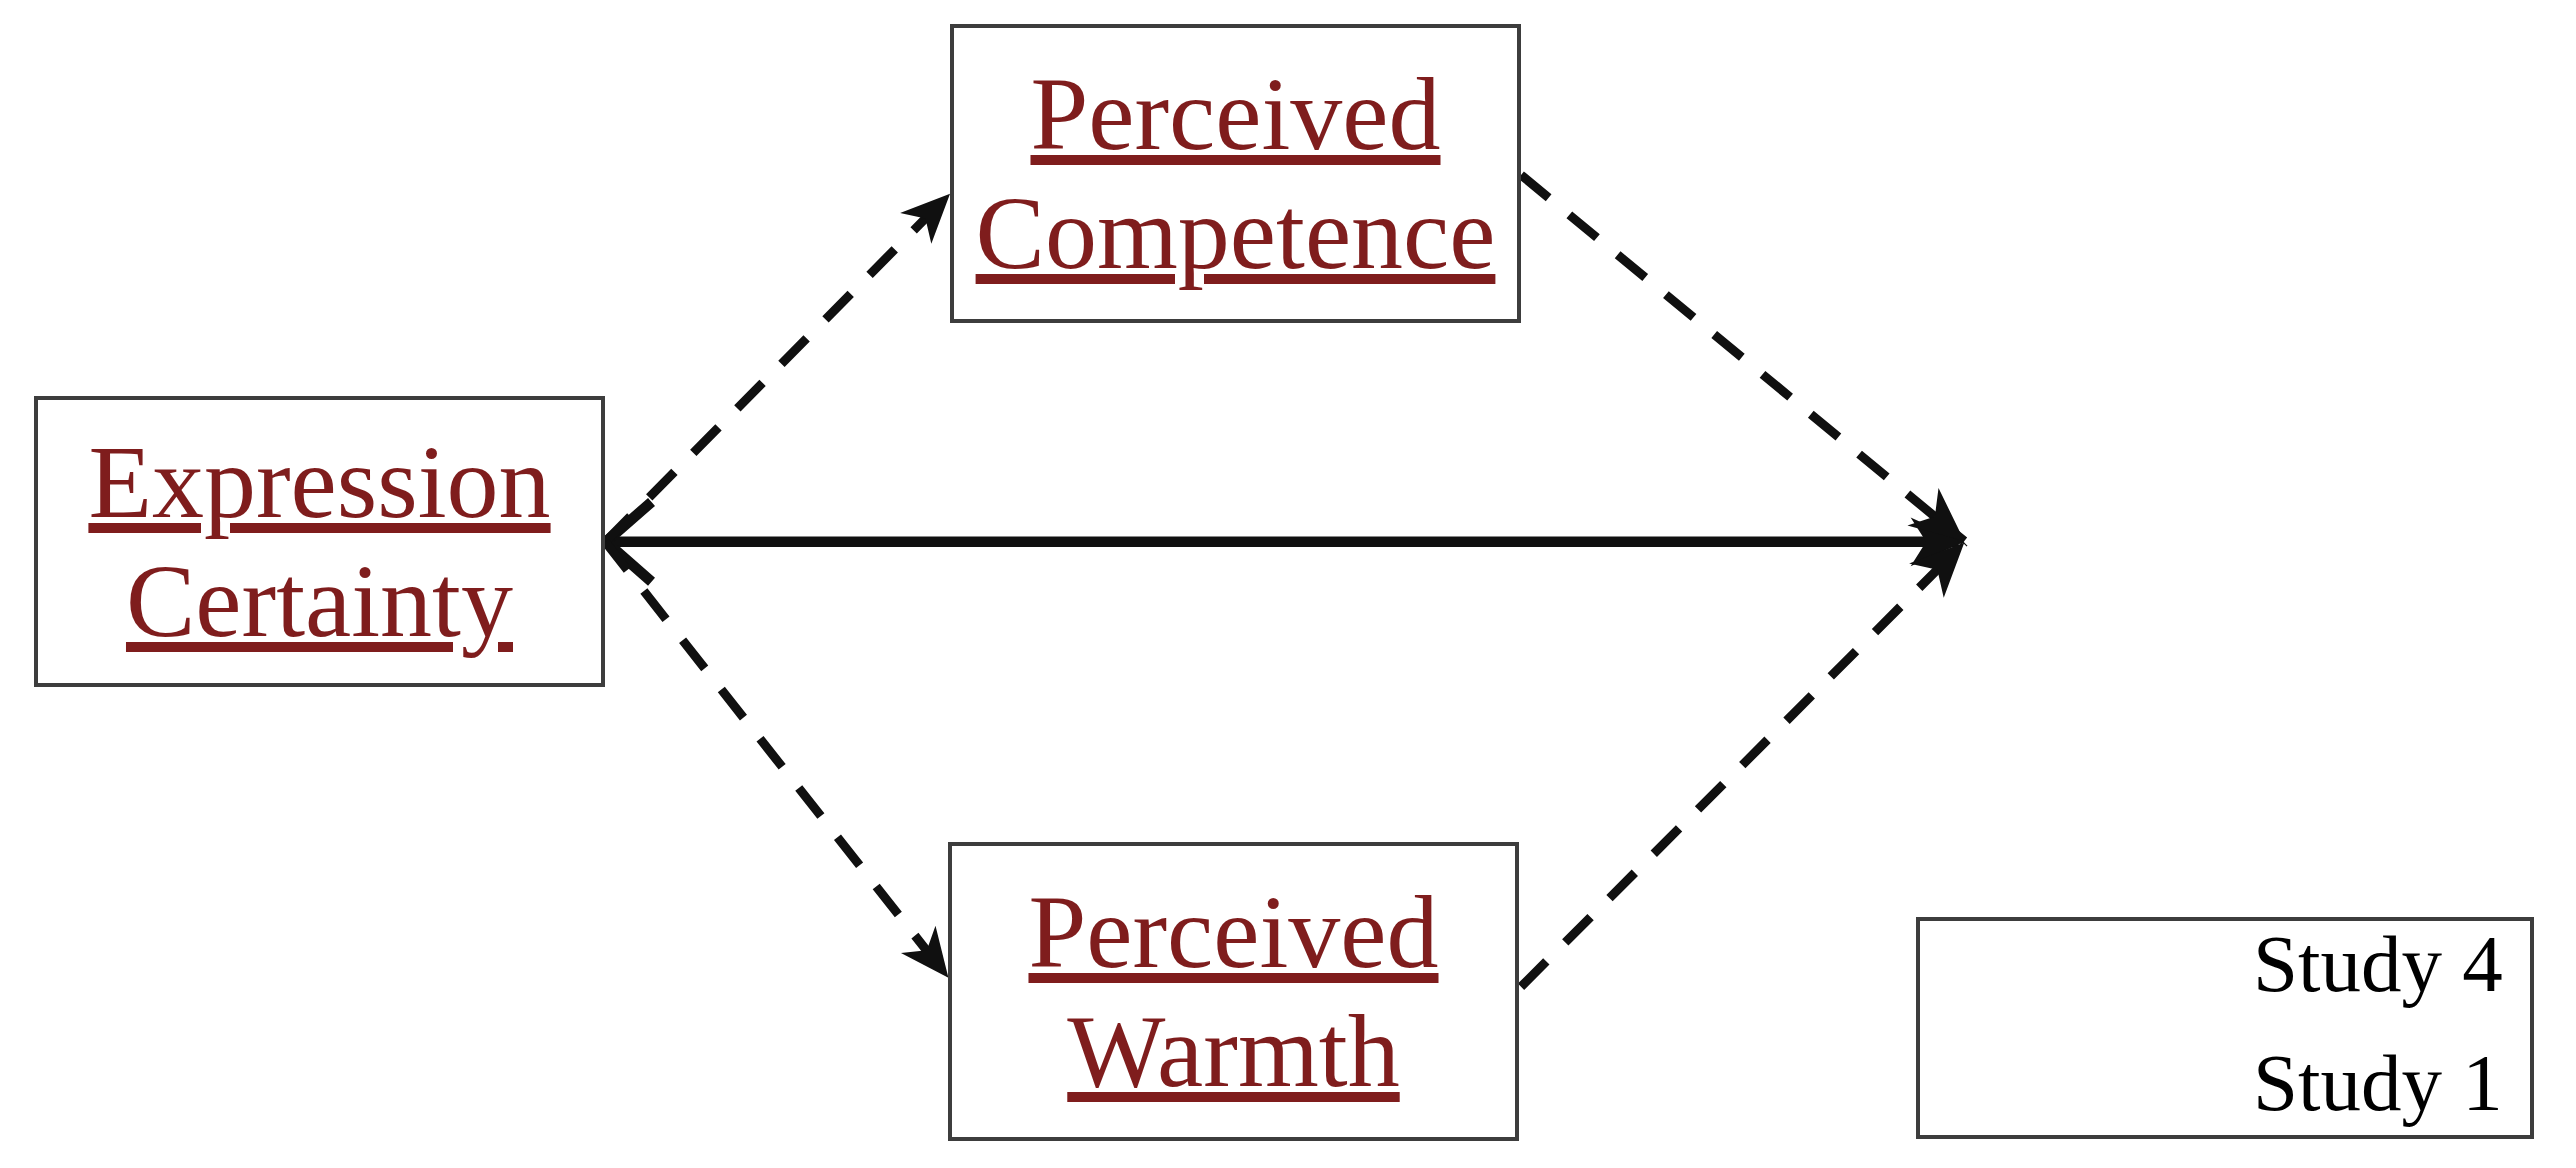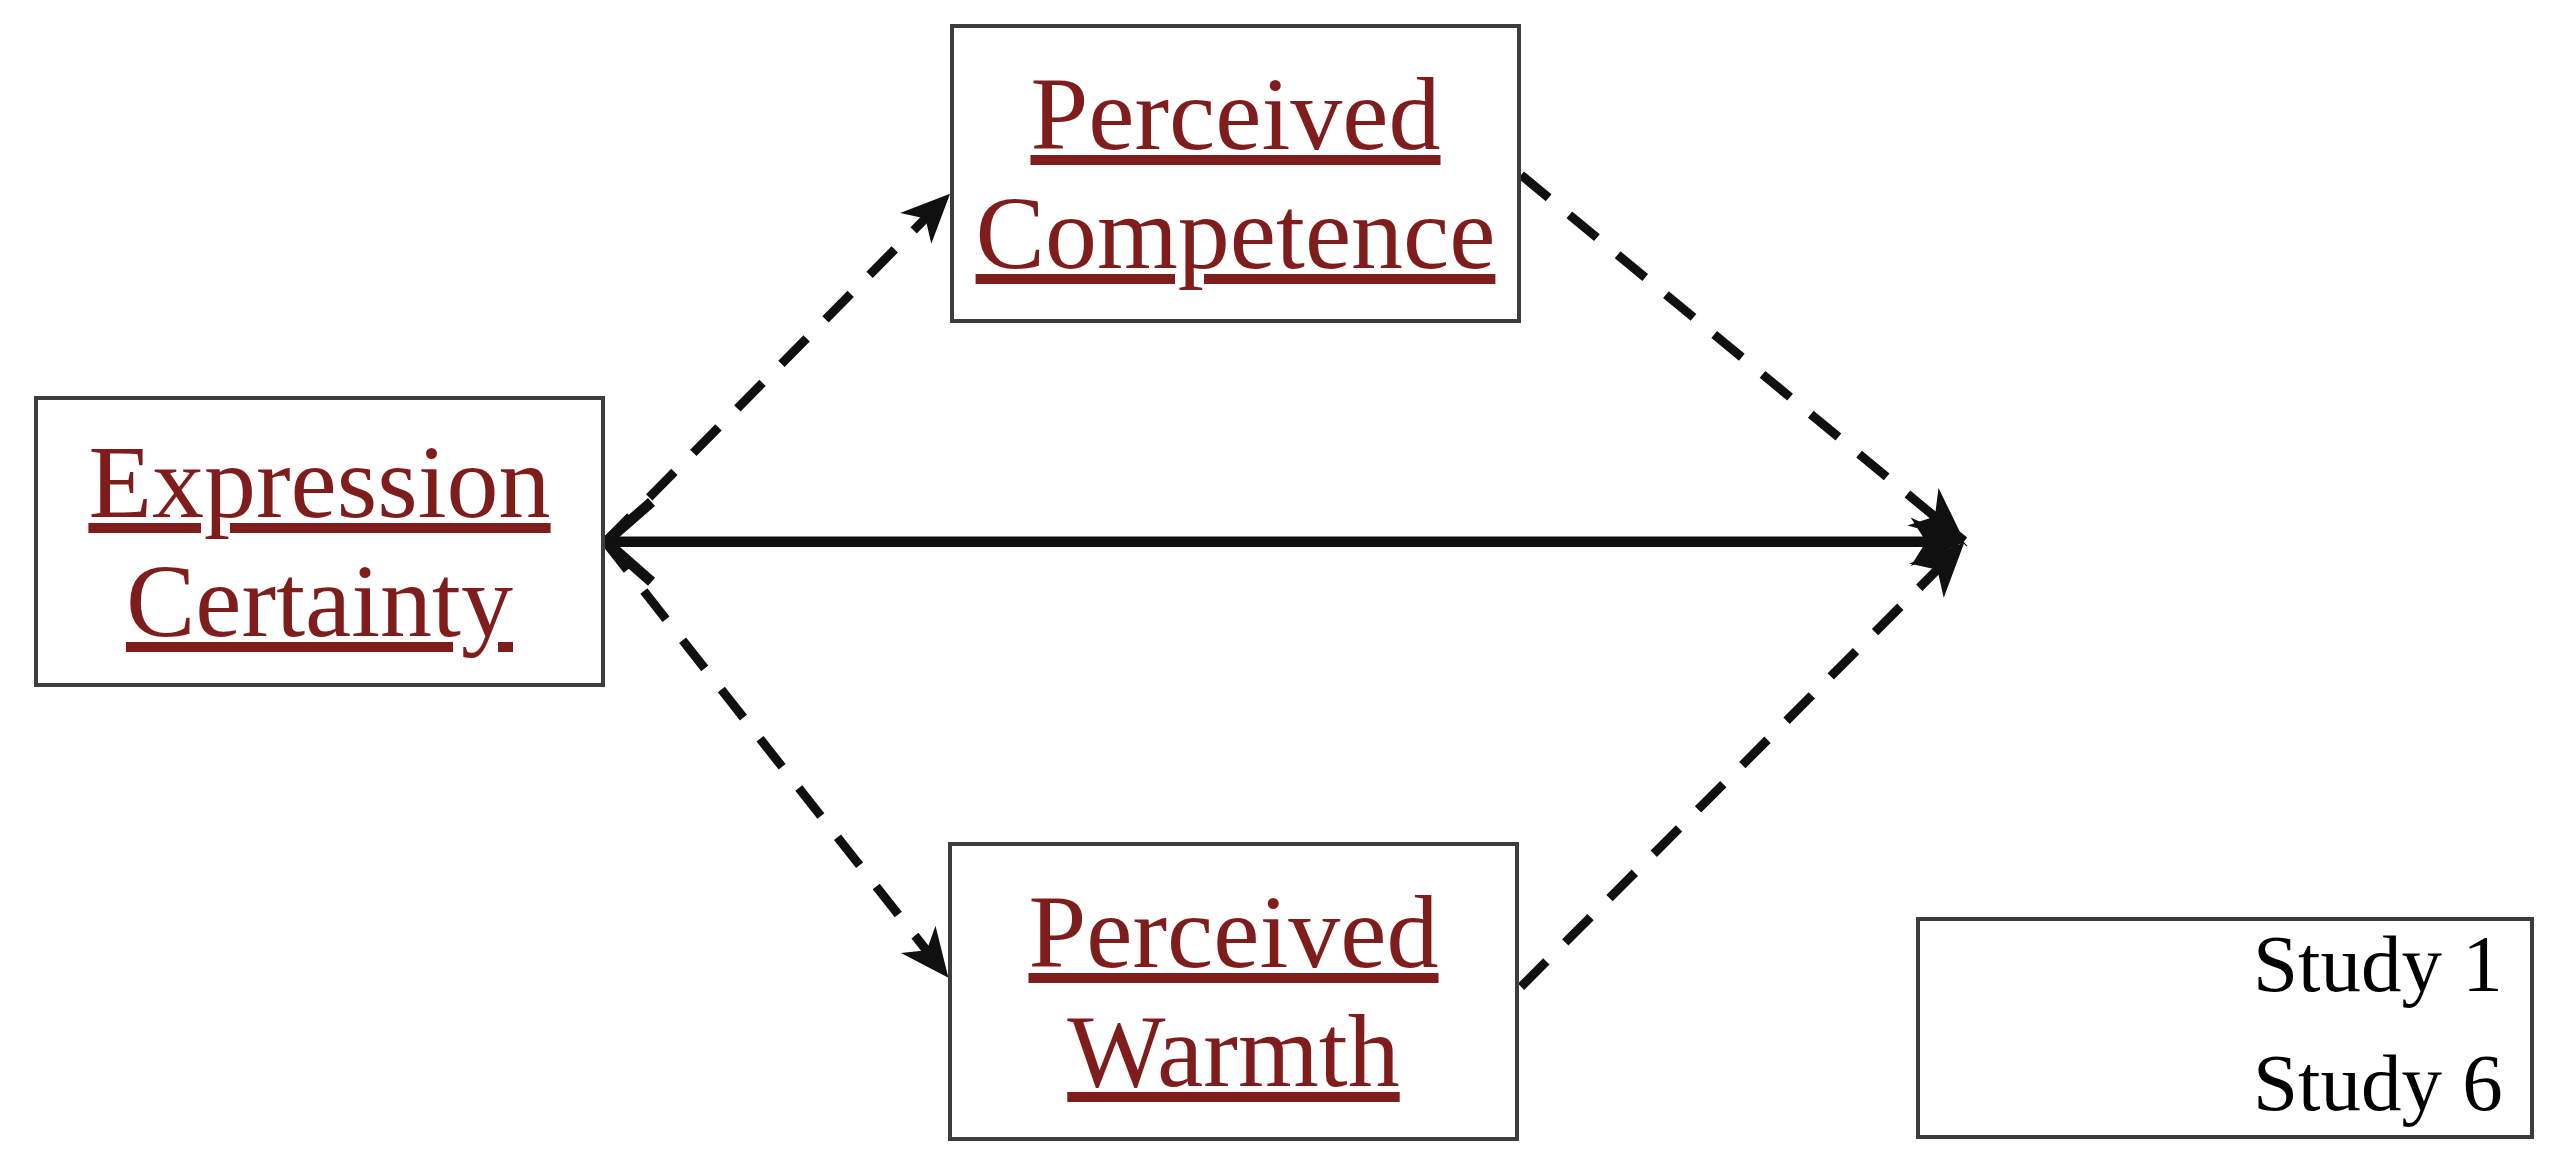--- a/index.html
+++ b/index.html
@@ -79,23 +79,23 @@
   </div>
 
   <div class="node" id="node-pw" style="left:948px;top:842px;width:571px;height:299px;">
     <span class="node-label">Perceived
 Warmth</span>
   </div>
 
 
   <div id="legend-box"></div>
 
-  <div class="legend-label" id="legend-label-1">Study 1</div>
+  <div class="legend-label" id="legend-label-1">Study 4</div>
 
-  <div class="legend-label" id="legend-label-2">Study 6</div>
+  <div class="legend-label" id="legend-label-2">Study 1</div>
 
   <svg id="edges" viewBox="0 0 3167 1437">
 
     <path class="edge solid" d="M744 666 L2408 666"></path>
 
     <path class="chevron" d="M801 617 L745 666 L801 715"></path>
 
     <path class="arrowhead" d="M0 0 L-66 30 L-47 0 L-66 -30 Z" transform="translate(2415,666)"></path>
 
     <path class="edge dashed" d="M744 666 L1152 254"></path>

